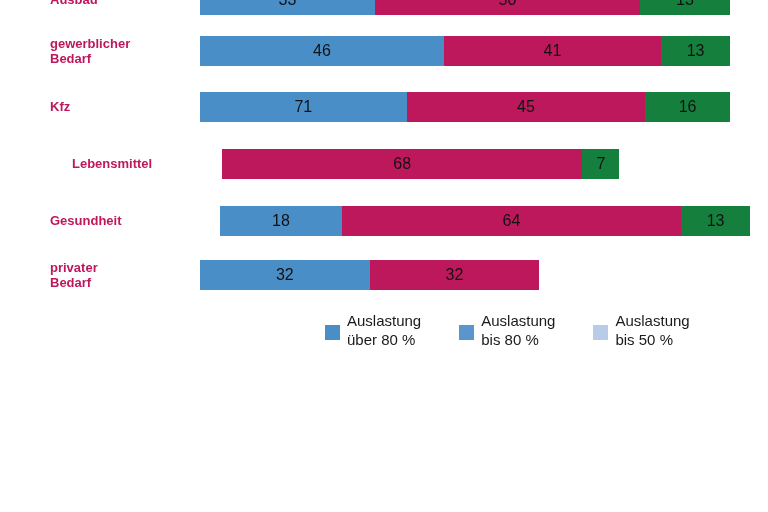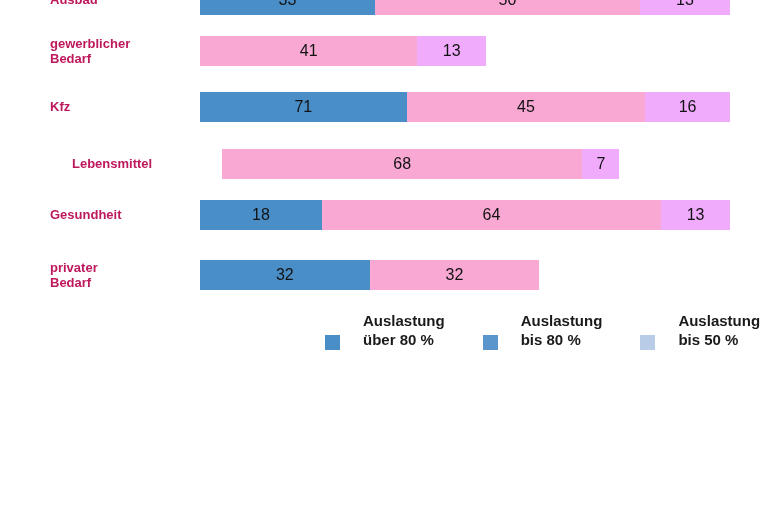--- a/index.html
+++ b/index.html
@@ -56,36 +56,35 @@
     height: 100%;
     display: flex;
     align-items: center;
     justify-content: center;
     font-size: 16px;
     color: #121212;
     font-weight: normal;
     box-sizing: border-box;
   }
   .seg.s0 { background: #4a8ec8; }
-  .seg.s1 { background: #f9a8d4; }
-  .seg.s2 { background: #f0abfc; }
+  .seg.s1 { background: #be185d; }
+  .seg.s2 { background: #15803d; }
 
   
   #legend {
     position: absolute;
     left: 325px;
     top: 312px;
     display: flex;
     gap: 38px;
   }
   .legend-item {
     display: flex;
-    align-items: flex-end;
-    gap: 23px;
-    font-weight: bold;
+    align-items: center;
+    gap: 7px;
   }
   .legend-swatch {
     width: 15px;
     height: 15px;
     margin-top: 3px;
     flex: 0 0 auto;
   }
   .legend-swatch.s0 { background: #4a8ec8; }
   .legend-swatch.s1 { background: #5a95cc; }
   .legend-swatch.s2 { background: #b8cce8; }
@@ -107,20 +106,21 @@
       <div class="seg s0" style="width:33%">33</div>
       <div class="seg s1" style="width:50%">50</div>
       <div class="seg s2" style="width:17%">13</div>
     </div>
   </div>
 
   <div class="row" style="top:32px;">
     <div class="row-label">gewerblicher
 Bedarf</div>
     <div class="bar">
+      <div class="seg s0" style="width:46%">46</div>
       <div class="seg s1" style="width:41%">41</div>
       <div class="seg s2" style="width:13%">13</div>
     </div>
   </div>
 
   <div class="row" style="top:88px;">
     <div class="row-label">Kfz</div>
     <div class="bar">
       <div class="seg s0" style="width:39%">71</div>
       <div class="seg s1" style="width:45%">45</div>
@@ -129,21 +129,21 @@
   </div>
 
   <div class="row" style="top:145px;padding-left:22px;">
     <div class="row-label">Lebensmittel</div>
     <div class="bar">
       <div class="seg s1" style="width:68%">68</div>
       <div class="seg s2" style="width:7%">7</div>
     </div>
   </div>
 
-  <div class="row" style="top:196px;">
+  <div class="row" style="top:202px;gap:20px;">
     <div class="row-label">Gesundheit</div>
     <div class="bar">
       <div class="seg s0" style="width:23%">18</div>
       <div class="seg s1" style="width:64%">64</div>
       <div class="seg s2" style="width:13%">13</div>
     </div>
   </div>
 
   <div class="row" style="top:256px;">
     <div class="row-label">privater

